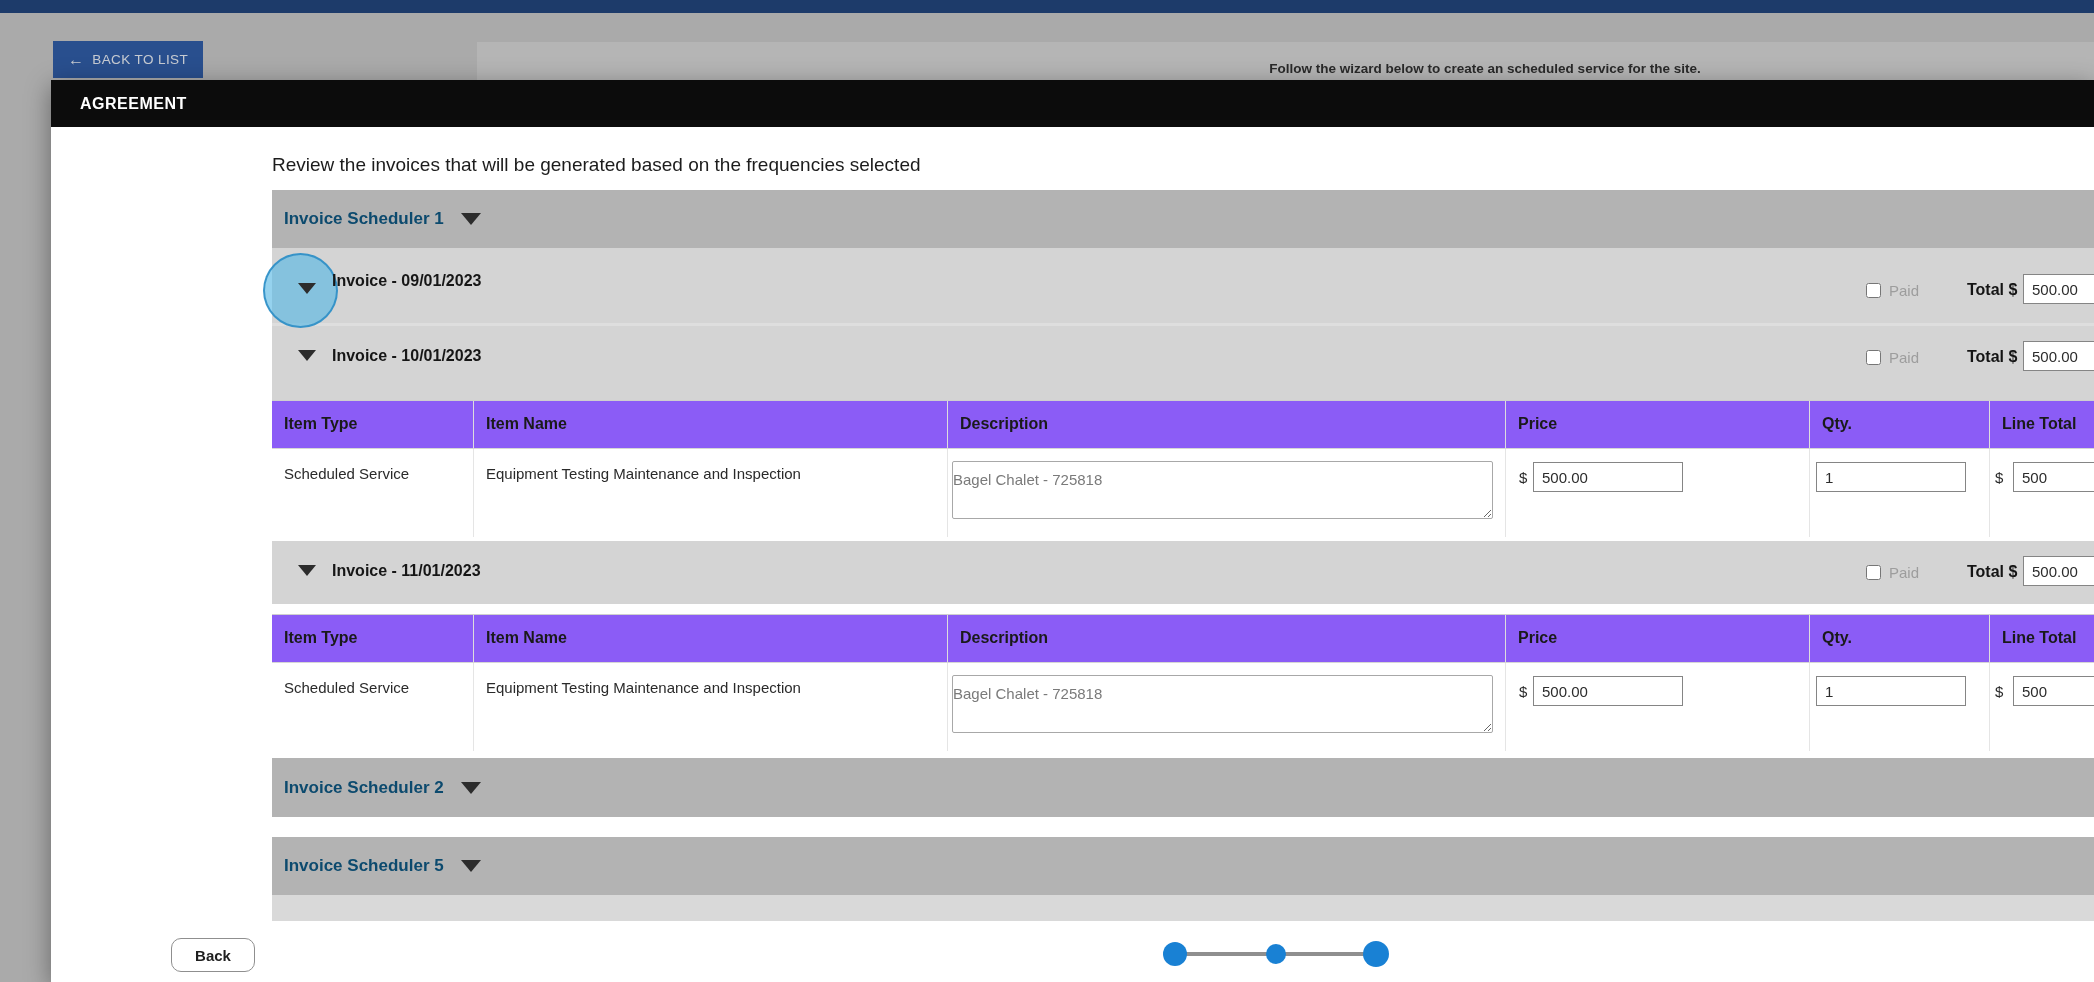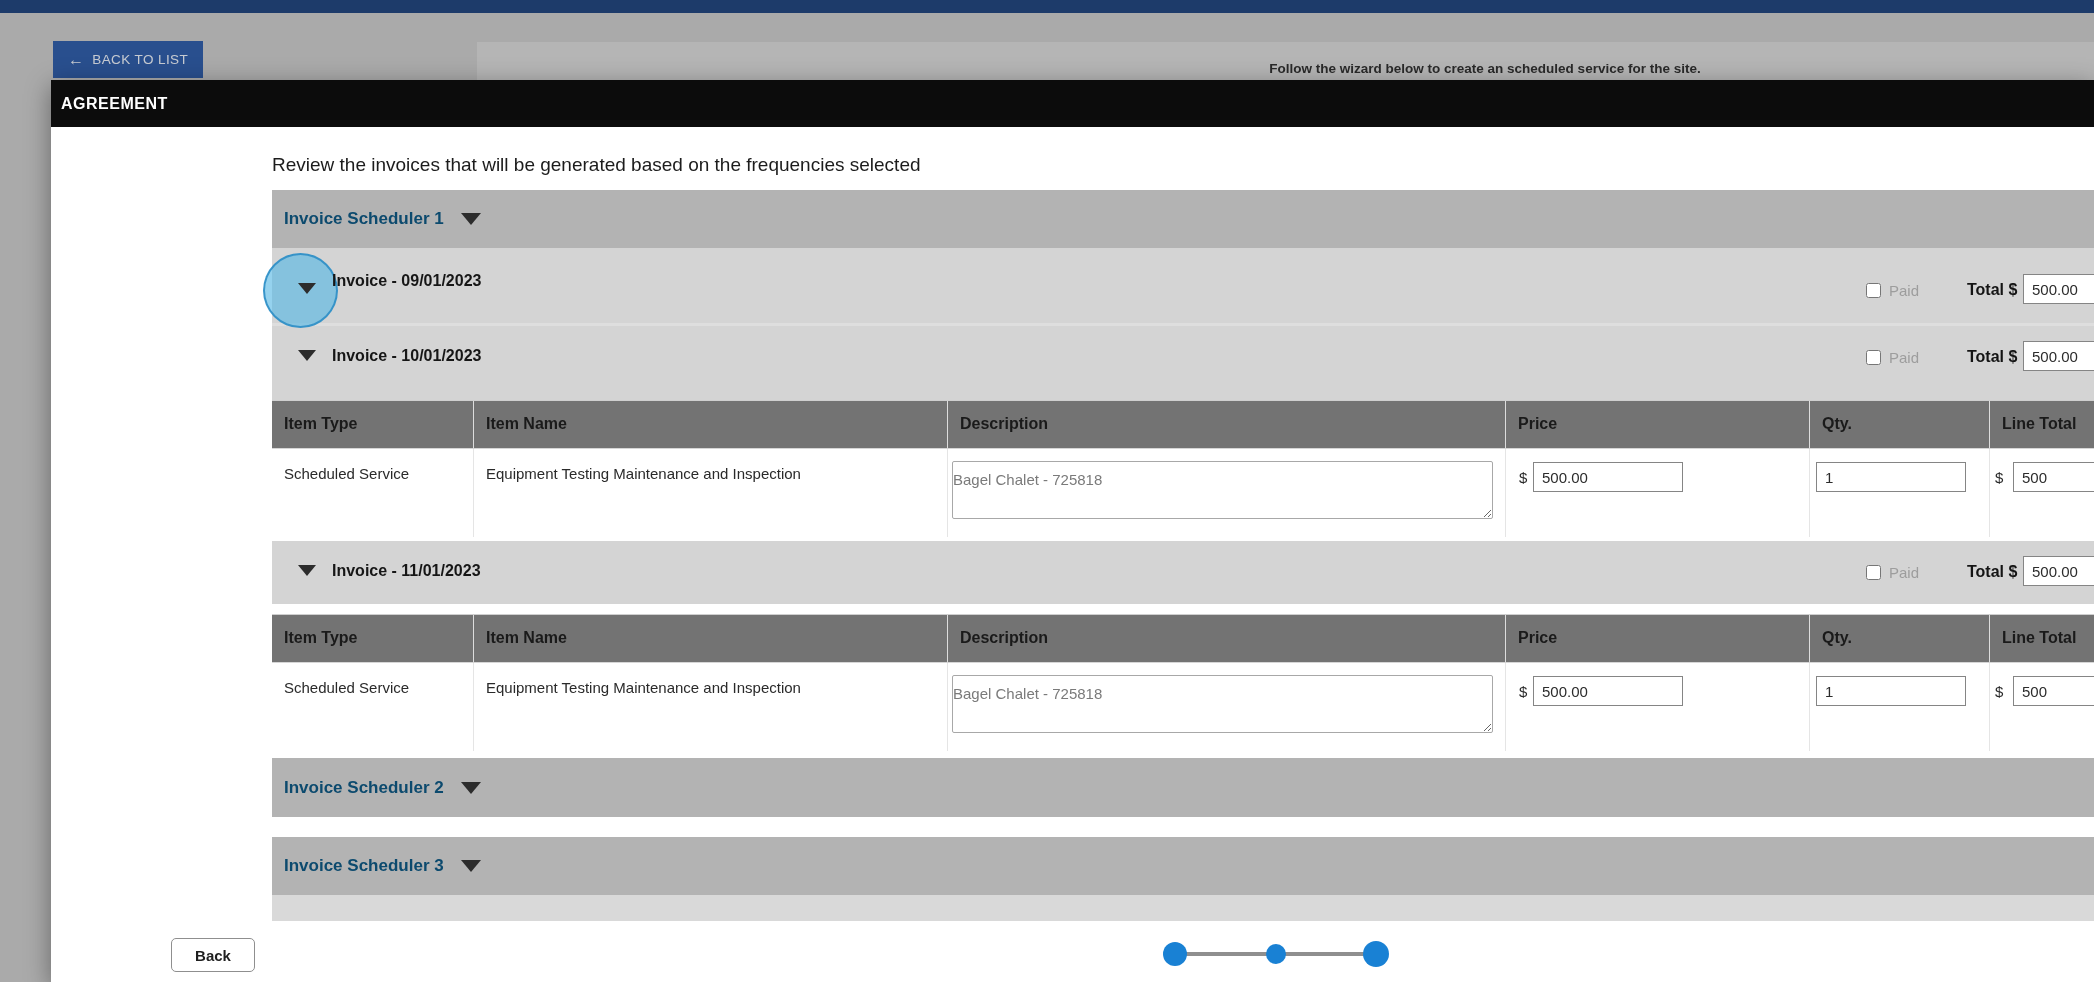--- a/index.html
+++ b/index.html
@@ -24,21 +24,21 @@
   .backdrop { position:absolute; left:0; top:13px; width:100%; height:969px; background:rgba(18,18,18,0.16); z-index:2; }
 
   
   .modal {
     position:absolute; left:51px; top:80px; width:2043px; height:902px;
     background:#ffffff; z-index:3; overflow:hidden;
     box-shadow:0 6px 24px rgba(0,0,0,0.4);
   }
   .modal-header {
     position:absolute; left:0; top:0; width:100%; height:47px; background:#0c0c0c;
-    display:flex; align-items:center; padding-left:10px; box-sizing:border-box;
+    display:flex; align-items:center; padding-left:29px; box-sizing:border-box;
   }
   .modal-title { color:#ffffff; font-size:16px; font-weight:bold; letter-spacing:.5px; }
   .instruction { position:absolute; left:221px; top:74px; font-size:19px; color:#1c1c1c; }
 
   
   .sched-bar {
     position:absolute; left:221px; width:1822px; height:58px; background:#b3b3b3;
     display:flex; align-items:center; padding-left:12px; box-sizing:border-box; gap:17px; cursor:pointer;
   }
   .sched-1 { top:110px; } .sched-2 { top:678px; height:59px; } .sched-3 { top:757px; }
@@ -71,21 +71,21 @@
     border:1px solid #858585; height:30px; box-sizing:border-box; padding:0 8px;
     font-size:15px; color:#2c2c2c; background:#fff; font-family:inherit;
   }
   .total-input { position:absolute; width:112px; }
   .ti-a { left:1972px; top:194px; } .ti-b { left:1972px; top:261px; } .ti-c { left:1972px; top:476px; }
 
   
   .itable { position:absolute; left:221px; width:1822px; }
   .t-1 { top:320px; } .t-2 { top:534px; }
   .ithead {
-    display:flex; height:49px; background:#737373; box-sizing:border-box;
+    display:flex; height:49px; background:#8b5cf6; box-sizing:border-box;
     border-top:1px solid #cfcfcf; border-bottom:1px solid #d6d6d6;
   }
   .hc { font-size:16px; font-weight:bold; color:#1a1a1a; padding:14px 0 0 12px; box-sizing:border-box; border-right:1px solid #dddddd; }
   .itbody { display:flex; height:88px; background:#ffffff; }
   .bc { position:relative; box-sizing:border-box; border-right:1px solid #e5e5e5; }
   .c1 { width:202px; } .c2 { width:474px; } .c3 { width:558px; } .c4 { width:304px; } .c5 { width:180px; }
   .c6 { width:104px; border-right:none; }
   .cell-text { position:absolute; left:12px; top:16px; font-size:15px; color:#2a2a2a; white-space:nowrap; }
   .desc-ta {
     position:absolute; left:4px; top:12px; width:541px; height:58px; box-sizing:border-box;
@@ -96,21 +96,21 @@
   .cur-price { left:13px; } .cur-line { left:5px; }
   .price-in { position:absolute; left:27px; top:13px; width:150px; }
   .qty-in   { position:absolute; left:6px;  top:13px; width:150px; }
   .line-in  { position:absolute; left:23px; top:13px; width:150px; }
 
   .bottom-strip { position:absolute; left:221px; top:815px; width:1822px; height:26px; background:#d9d9d9; }
 
   
   .btn-back {
     position:absolute; left:120px; top:858px; width:84px; height:34px;
-    background:#fff; border:1px solid #8f8f8f; border-radius:5px;
+    background:#fff; border:1px solid #8f8f8f; border-radius:10px;
     font-size:15px; font-weight:600; color:#1f1f1f; font-family:inherit; cursor:pointer;
   }
   .step-line { position:absolute; left:1124px; top:872px; width:201px; height:4px; background:#8f8f8f; }
   .step-dot { position:absolute; border-radius:50%; background:#1981d4; cursor:pointer; }
   .d1 { left:1112px; top:862px; width:24px; height:24px; }
   .d2 { left:1215px; top:864px; width:20px; height:20px; }
   .d3 { left:1312px; top:861px; width:26px; height:26px; }
 </style>
 </head>
 <body>
@@ -230,21 +230,21 @@
         </div>
       </div>
     </div>
 
     <div class="sched-bar sched-2">
       <span class="sched-label">Invoice Scheduler 2</span>
       <span class="tri-down"></span>
     </div>
 
     <div class="sched-bar sched-3">
-      <span class="sched-label">Invoice Scheduler 3</span>
+      <span class="sched-label">Invoice Scheduler 5</span>
       <span class="tri-down"></span>
     </div>
 
     <div class="bottom-strip"></div>
 
     <button class="btn-back">Back</button>
     <div class="step-line"></div>
     <div class="step-dot d1"></div>
     <div class="step-dot d2"></div>
     <div class="step-dot d3"></div>

